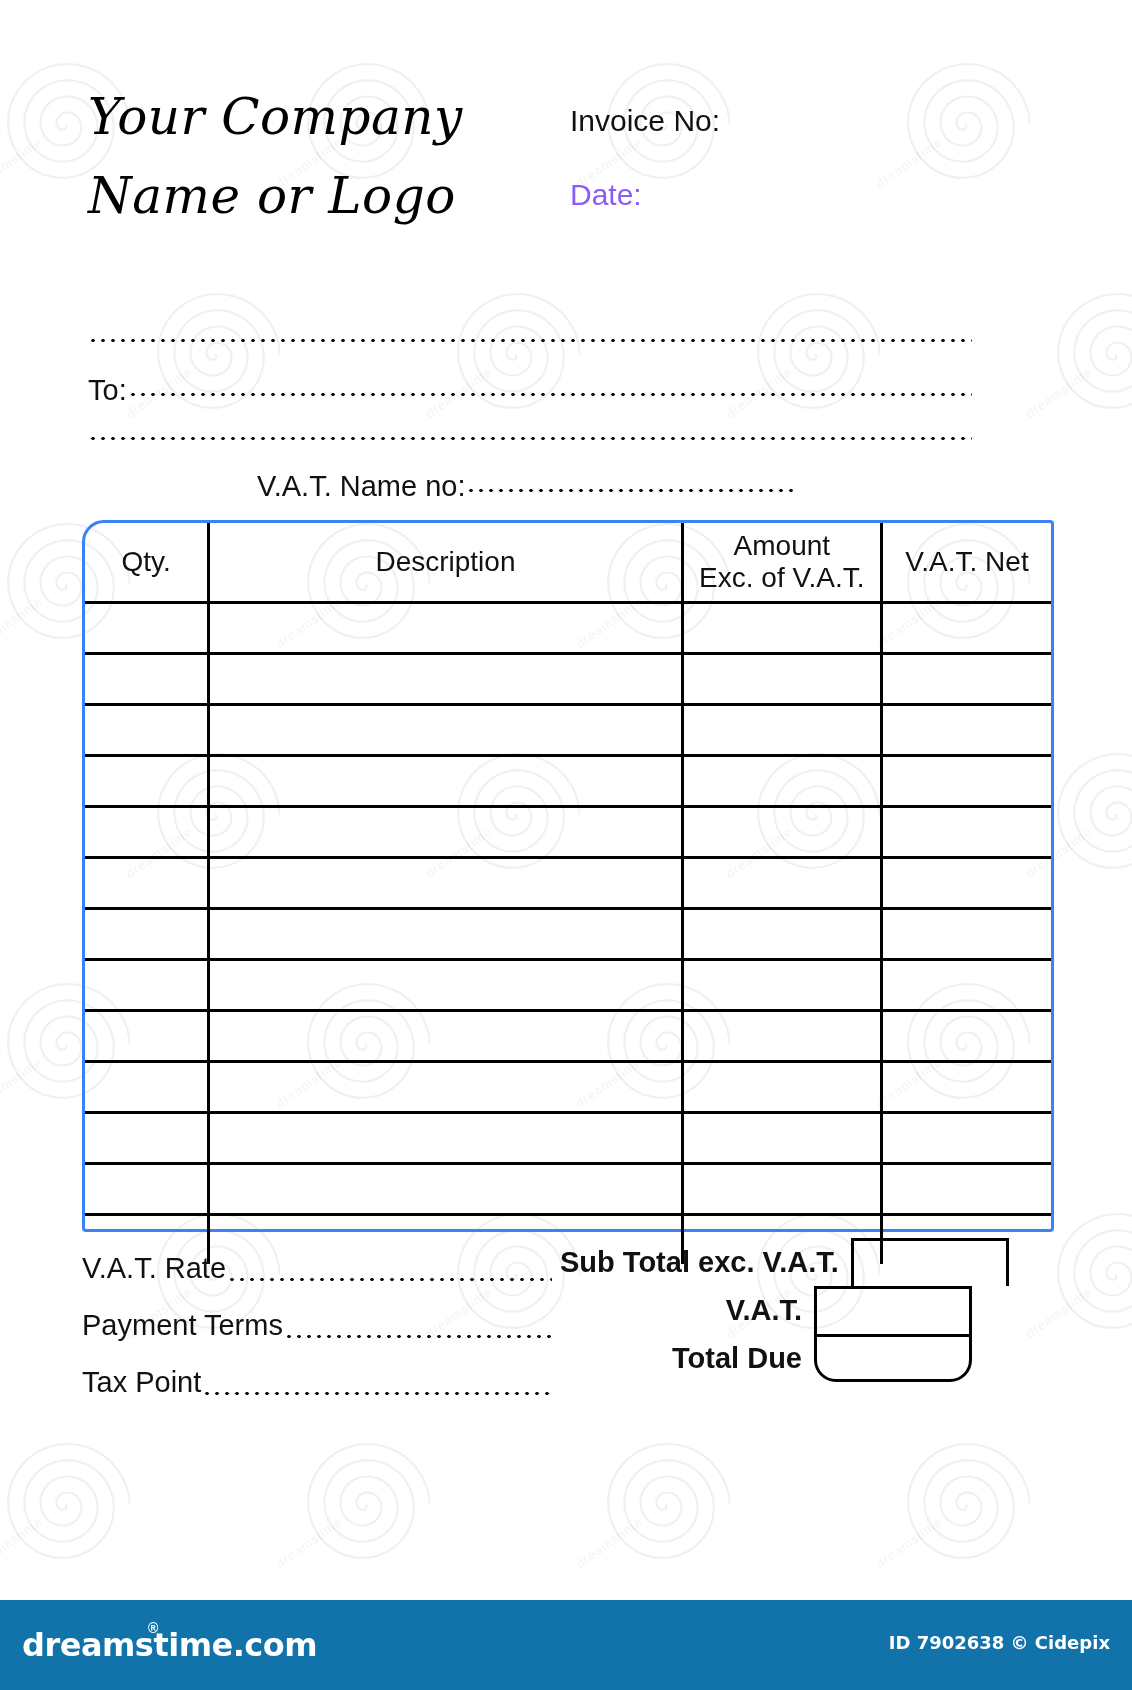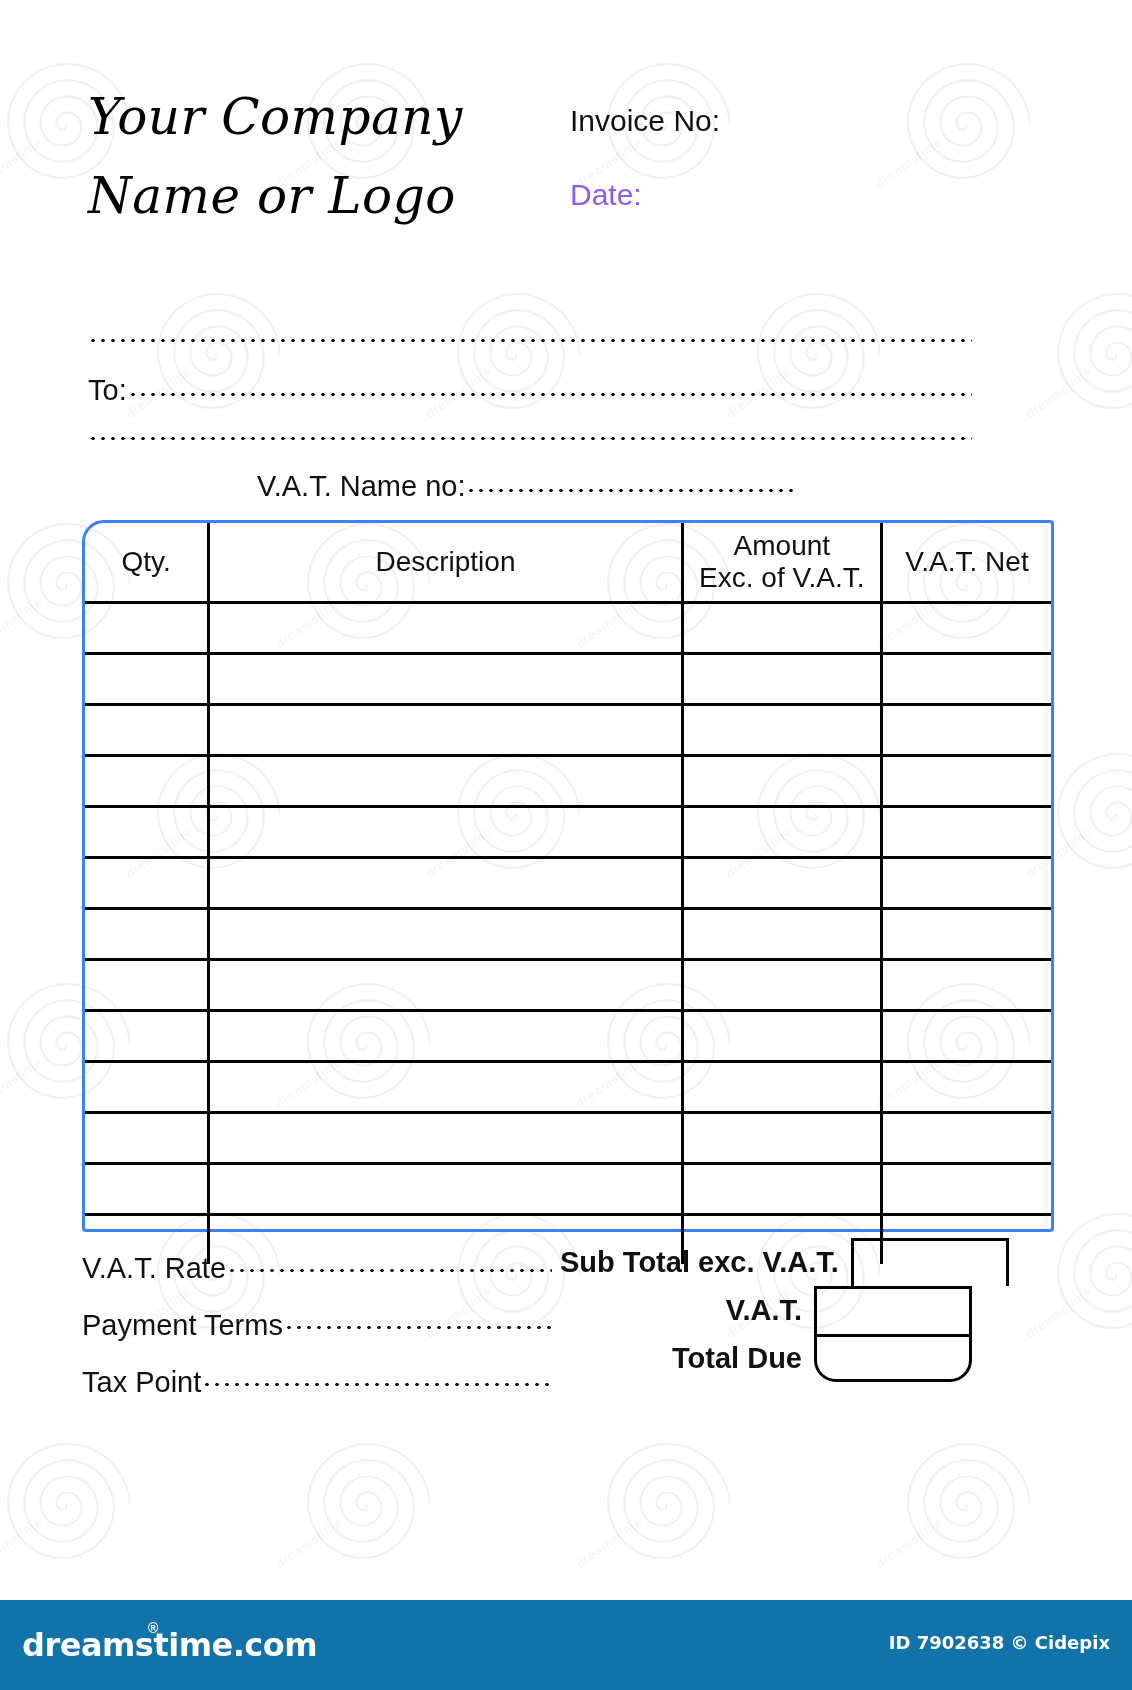--- a/index.html
+++ b/index.html
@@ -160,21 +160,21 @@
   }
   #items-table td { height: 48px; }
 
   .col-qty { width: 113px; }
   .col-desc { width: 433px; }
   .col-amount { width: 182px; }
   .col-vatnet { width: 155px; }
 
   
   #footer-fields { position: absolute; left: 82px; top: 1252px; width: 470px; }
-  .footer-field-row { position: relative; margin-bottom: 24px; display: flex; align-items: center; }
+  .footer-field-row { position: relative; margin-bottom: 24px; display: flex; align-items: flex-end; }
   .footer-field-row .field-label { font-size: 29px; }
 
   
   #totals-block {
     position: absolute;
     left: 560px;
     top: 1238px;
     width: 412px;
   }
   .total-row {

